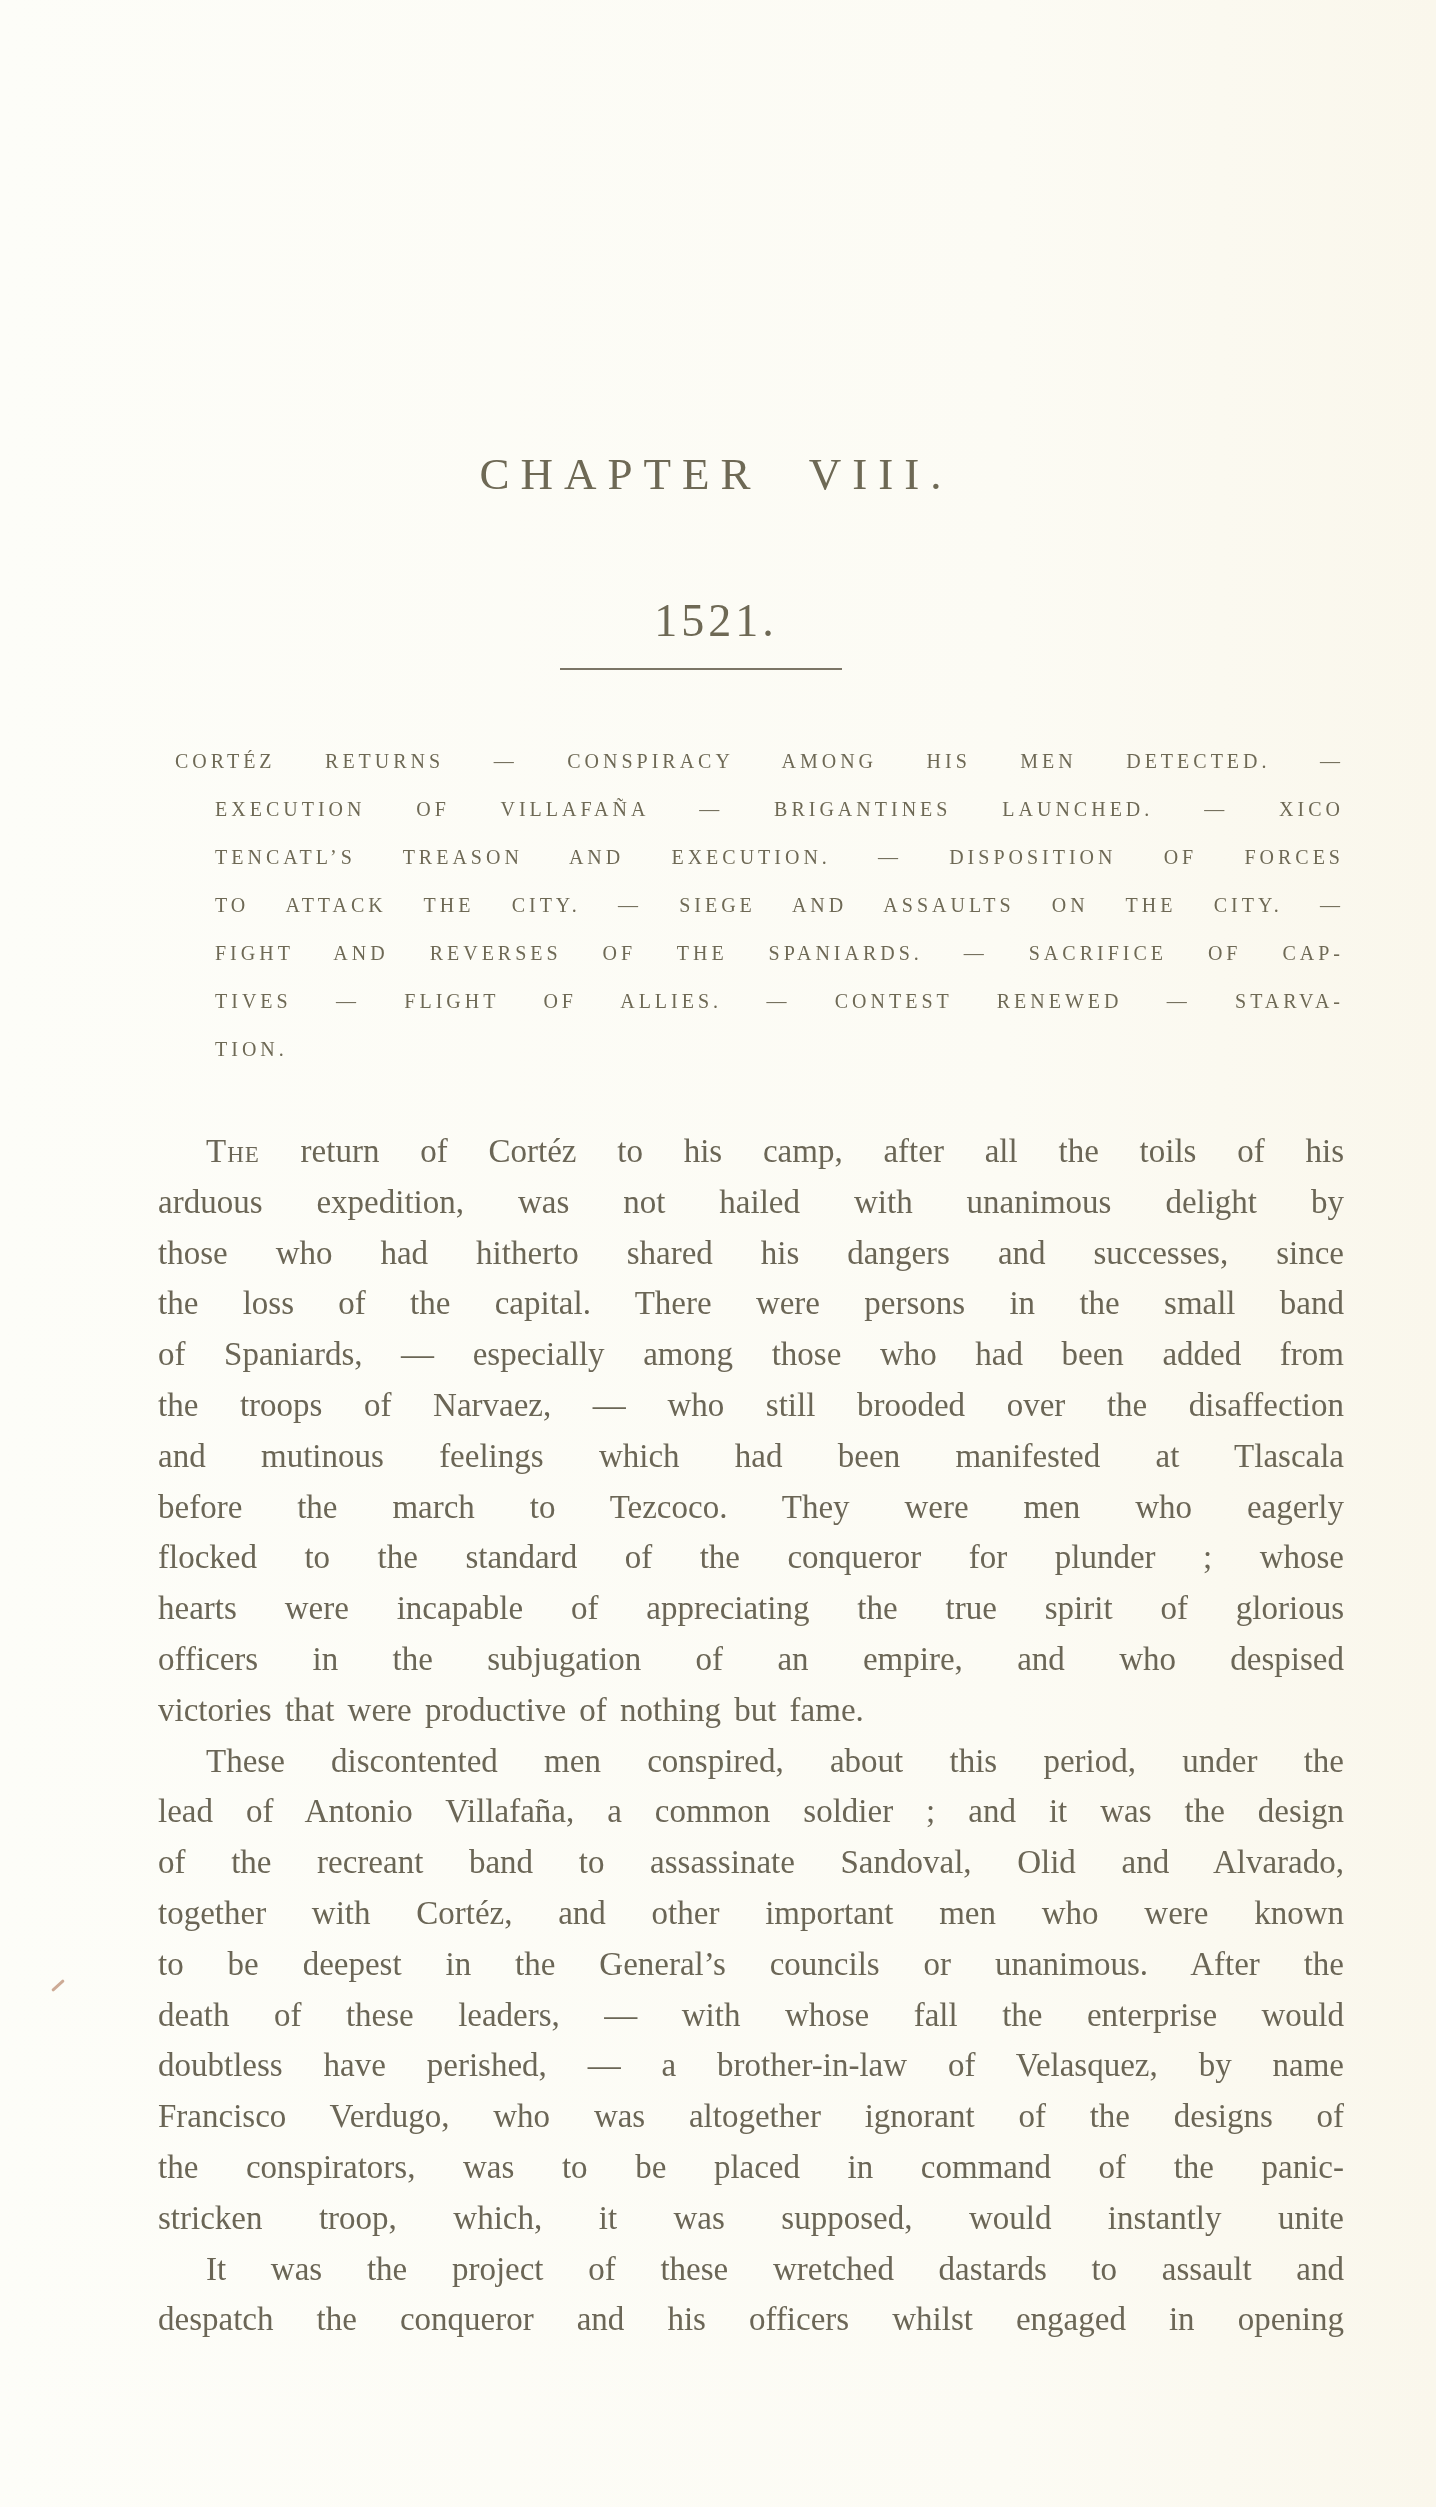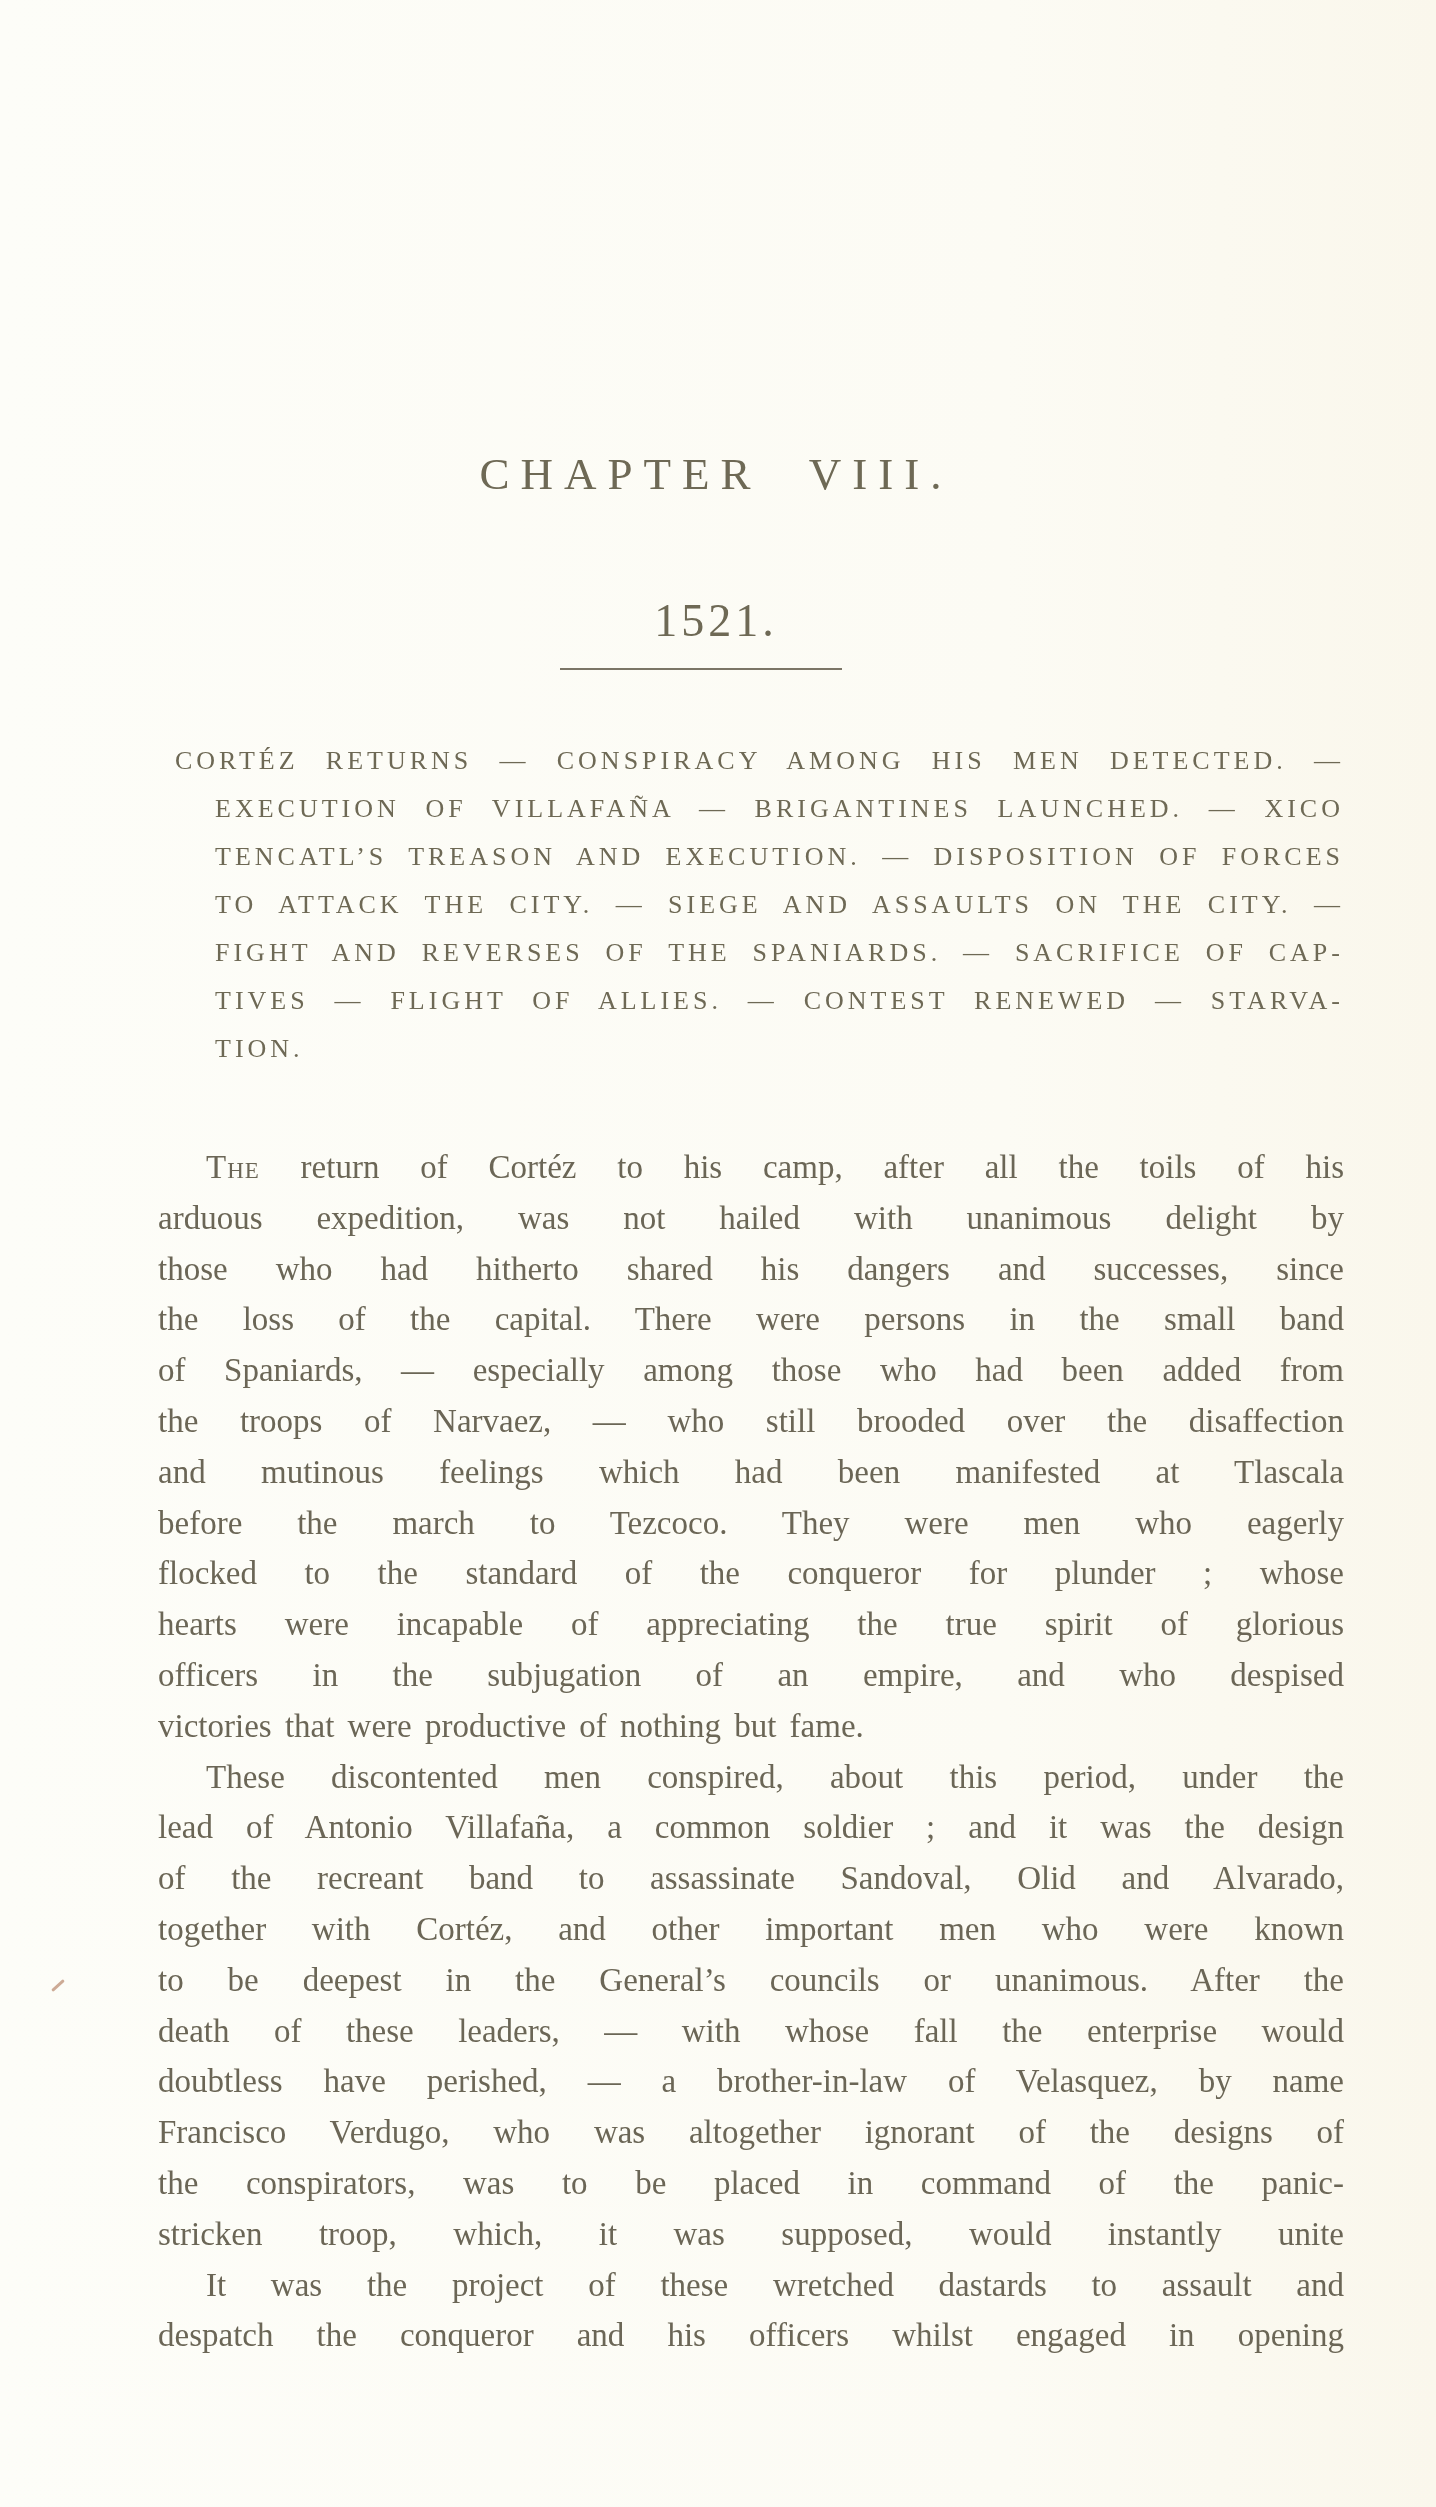--- a/index.html
+++ b/index.html
@@ -24,32 +24,31 @@
     font-size:46px;line-height:1;
     letter-spacing:4px;
     color:#6e6955;
   }
   .rule{
     position:absolute;top:668px;left:560px;
     width:282px;height:2px;background:#7b7566;
   }
   .summary{
     position:absolute;top:737px;left:158px;width:1186px;
-    font-size:26px;line-height:48px;
+    font-size:20px;line-height:48px;
     letter-spacing:4px;word-spacing:9px;
     color:#6e6955;
   }
   .summary .jline{padding-left:57px;}
   .summary .jline:first-child{padding-left:17px;}
   .bodytext{
     position:absolute;top:1126px;left:158px;width:1186px;
     font-size:33px;line-height:50.8px;
     word-spacing:5px;
     color:#6b6656;
-    margin-top:16px;
   }
   .jline{text-align:justify;text-align-last:justify;}
   .jline.endline{text-align-last:left;}
   .para .jline.indent{text-indent:48px;}
   .sc{font-variant:small-caps;letter-spacing:1px;}
   .margin-mark{
     position:absolute;left:50px;top:1984px;
     width:16px;height:3px;background:#c49c85;opacity:.85;
     transform:rotate(-42deg);border-radius:2px;
   }

